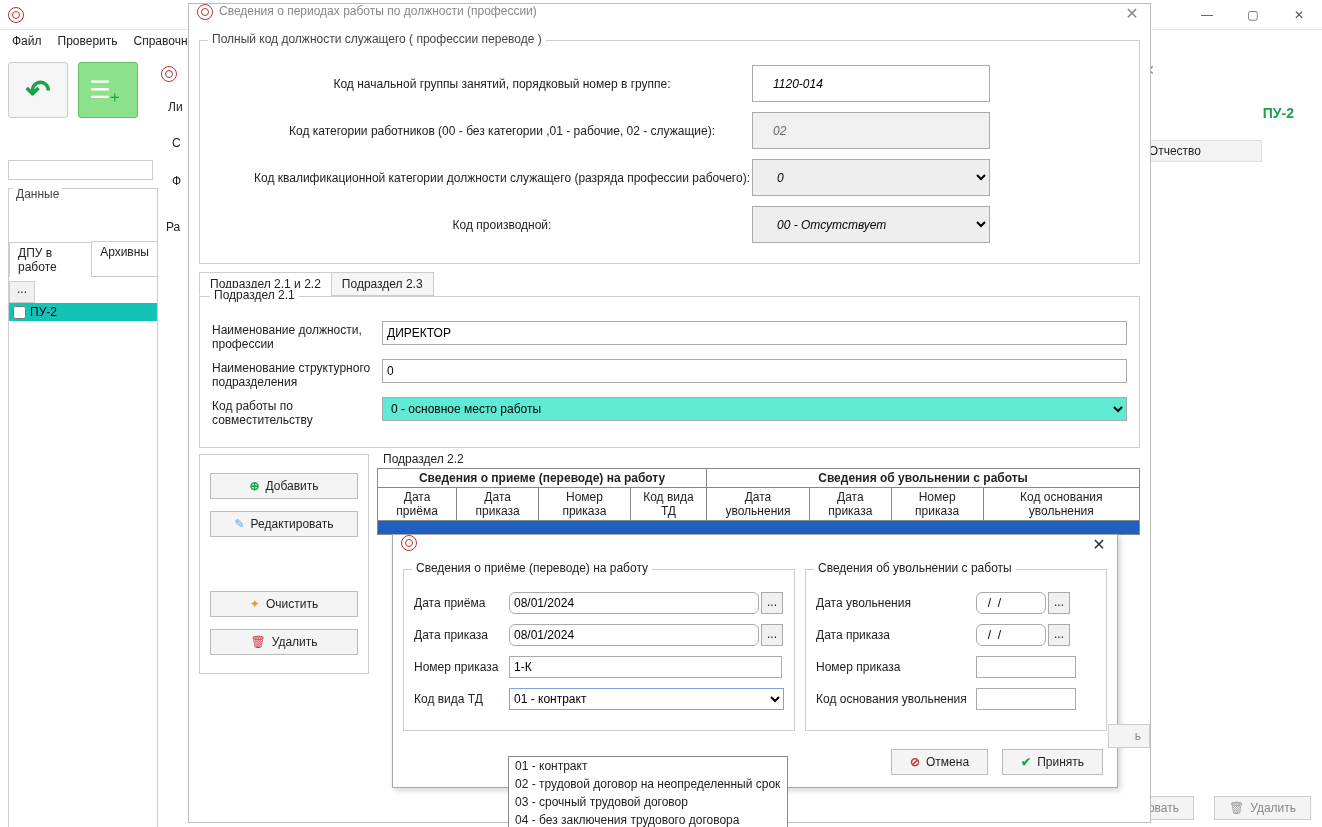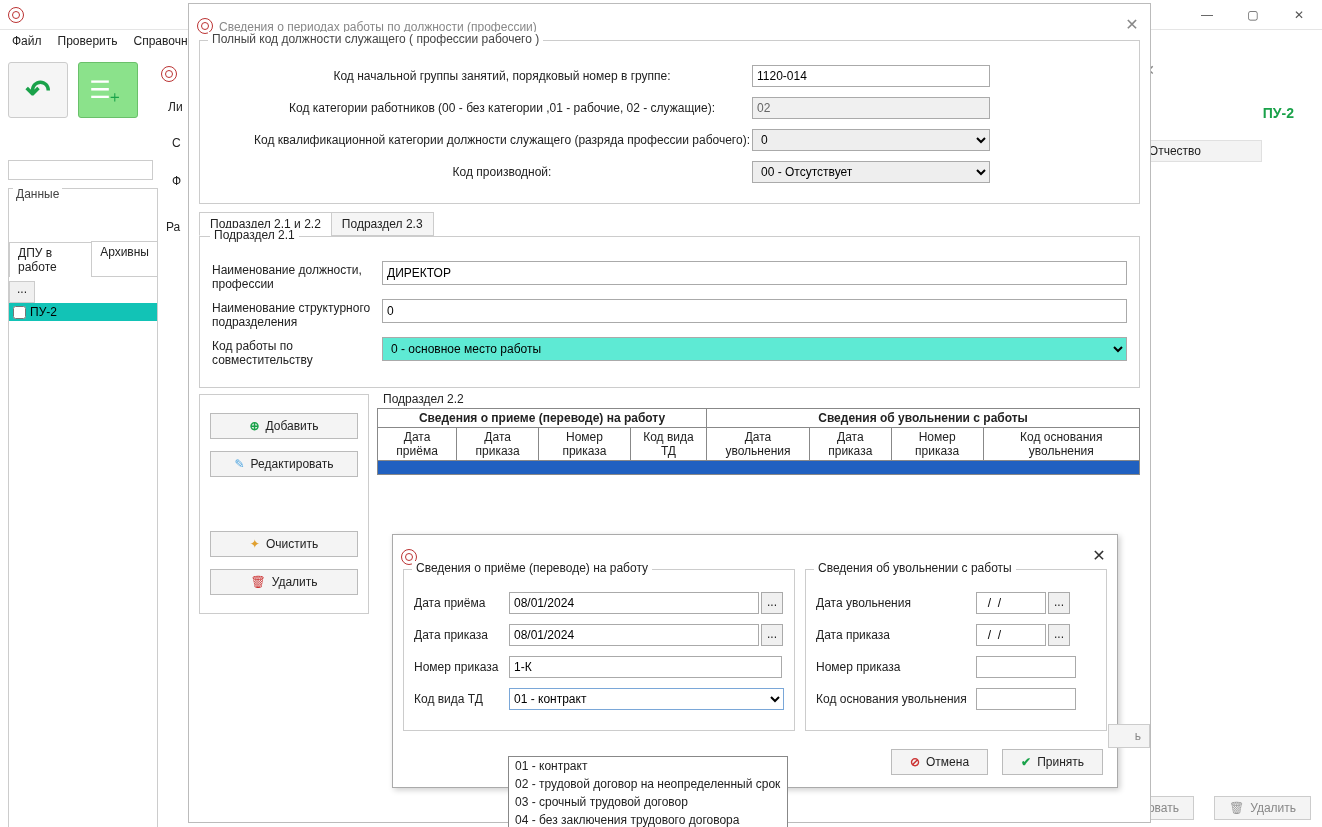--- a/index.html
+++ b/index.html
@@ -28,31 +28,31 @@
   .fieldset-label{ position:relative; top:-8px; left:4px; background:#fff; padding:0 3px; color:#444;}
   .tabs-small{ display:flex; border-bottom:1px solid #ccc;margin-top:32px;}
   .tab-sm{ padding:3px 8px; border:1px solid #ccc; border-bottom:none; background:#fff; margin-right:-1px;}
   .tab-sm.active{ background:#fff; position:relative; top:1px;}
   .dots-btn{ width:26px; height:22px; border:1px solid #ccc; background:#f0f0f0; text-align:center; margin-top:4px;}
   .list-row{ background:#12c3b6; color:#000; display:flex; align-items:center; padding:2px 4px; gap:4px;}
   .list-row input[type=checkbox]{margin:0;}
   
   
   .dlg1{ position:absolute; left:188px; top:3px; width:963px; height:820px; background:#fff; border:1px solid #bbb;}
-  .dlg-titlebar{ height:30px; display:flex; align-items:flex-end; padding:0 8px; color:#888;}
+  .dlg-titlebar{ height:30px; display:flex; align-items:flex-start; padding:0 8px; color:#888;}
   .dlg-titlebar .close{ margin-left:auto; font-size:16px; color:#888; width:20px; text-align:center;}
   .app-icon{ width:16px; height:16px; border:1.5px solid #b33; border-radius:50%; margin-right:6px; position:relative;}
   .app-icon::before{ content:""; position:absolute; width:6px; height:6px; border:1.5px solid #b33; border-radius:50%; left:3px; top:3px;}
   
   .group-box{ margin:6px 10px; border:1px solid #ccc; padding:14px 10px 10px 10px; position:relative;}
   .group-box > .legend{ position:absolute; top:-9px; left:8px; background:#fff; padding:0 4px; color:#444;}
   
   .form-row{ display:flex; align-items:center; margin:10px 0 10px 42px;}
   .form-row .lbl{ width:500px;text-align:center; }
-  .form-row input, .form-row select{ height:22px; border:1px solid #aaa; padding:0 4px; background:#fff;}
+  .form-row input, .form-row select{ height:37px; border:1px solid #aaa; padding:0 20px; background:#fff;font-style:italic;}
   .form-row input[readonly]{ background:#f0f0f0; color:#666;}
   .form-row select{ background:#eee;}
   .w230{ width:238px;}
   
   .tabs2{ display:flex; margin:8px 10px 0 10px;}
   .tab2{ padding:4px 10px; border:1px solid #ccc; background:#f5f5f5; margin-right:-1px;}
   .tab2.active{ background:#fff; border-bottom-color:#fff;}
   
   .sub21{ margin:0 10px; border:1px solid #ccc; border-top:none; padding:10px;}
   .sub21-row{ display:flex; margin:8px 0;}
@@ -78,21 +78,21 @@
   
   .dlg2{ position:absolute; left:392px; top:534px; width:726px; background:#fff; border:1px solid #aaa; box-shadow:2px 2px 6px rgba(0,0,0,0.2);}
   .dlg2 .dlg-titlebar{ color:#333;}
   .dlg2-body{ display:flex; padding:4px 10px 10px 10px; gap:10px;}
   .gb2{ flex:1; border:1px solid #ccc; padding:12px 10px 10px 10px; position:relative;}
   .gb2 .lg{ position:absolute; top:-9px; left:8px; background:#fff; padding:0 4px;}
   .frow2{ display:flex; align-items:center; margin:10px 0;}
   .frow2 .fl{ width:95px;}
   .gb2.right .frow2 .fl{ width:160px;}
   .frow2 input{ height:22px; border:1px solid #aaa; padding:0 4px;}
-  .frow2 .date-in{ width:250px;}
+  .frow2 .date-in{ width:250px;border-radius:6px;}
   .gb2.right .frow2 .date-in{ width:70px;}
   .gb2.right .frow2 .txt-in{ width:100px;}
   .frow2 .txt-in{ width:273px;}
   .dots{ width:22px; height:22px; border:1px solid #aaa; background:#f0f0f0; margin-left:2px; text-align:center; line-height:18px;}
   .frow2 select{ width:275px; height:22px; border:1px solid #7aa7d8; background:#fff;}
   
   .dlg2-footer{ display:flex; justify-content:flex-end; gap:14px; padding:8px 14px 12px 0;}
   .dlg-btn{ height:26px; padding:0 18px; border:1px solid #bbb; background:#f4f4f4; display:flex; align-items:center; gap:6px;}
   .ico-cancel{ color:#c33; font-weight:bold;}
   .ico-ok{ color:#1aa24a; font-weight:bold;}
@@ -169,21 +169,21 @@
 <div style="position:absolute;left:166px;top:220px;">Ра</div>
 
 <div class="dlg1">
   <div class="dlg-titlebar">
     <span class="app-icon"></span>
     <span>Сведения о периодах работы по должности (профессии)</span>
     <span class="close">✕</span>
   </div>
 
   <div class="group-box">
-    <span class="legend">Полный код должности служащего ( профессии рабочего )</span>
+    <span class="legend">Полный код должности служащего ( профессии переводе )</span>
     <div class="form-row">
       <span class="lbl">Код начальной группы занятий, порядковый номер в группе:</span>
       <input class="w230" value="1120-014" style="">
     </div>
     <div class="form-row">
       <span class="lbl">Код категории работников (00 - без категории ,01 - рабочие, 02 - служащие):</span>
       <input class="w230" readonly="" value="02" style="">
     </div>
     <div class="form-row">
       <span class="lbl">Код квалификационной категории должности служащего (разряда профессии рабочего):</span>

